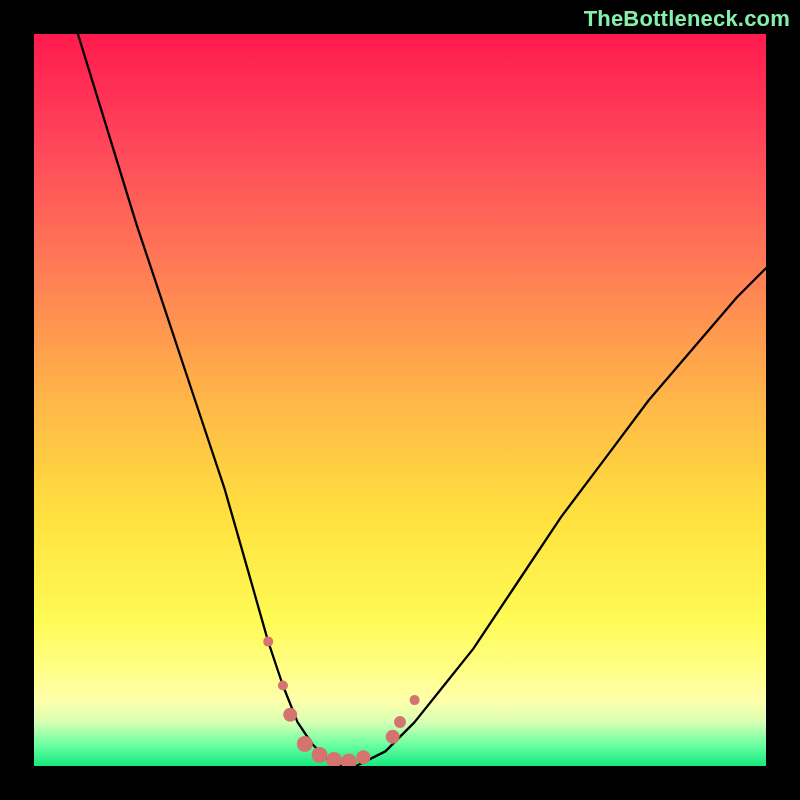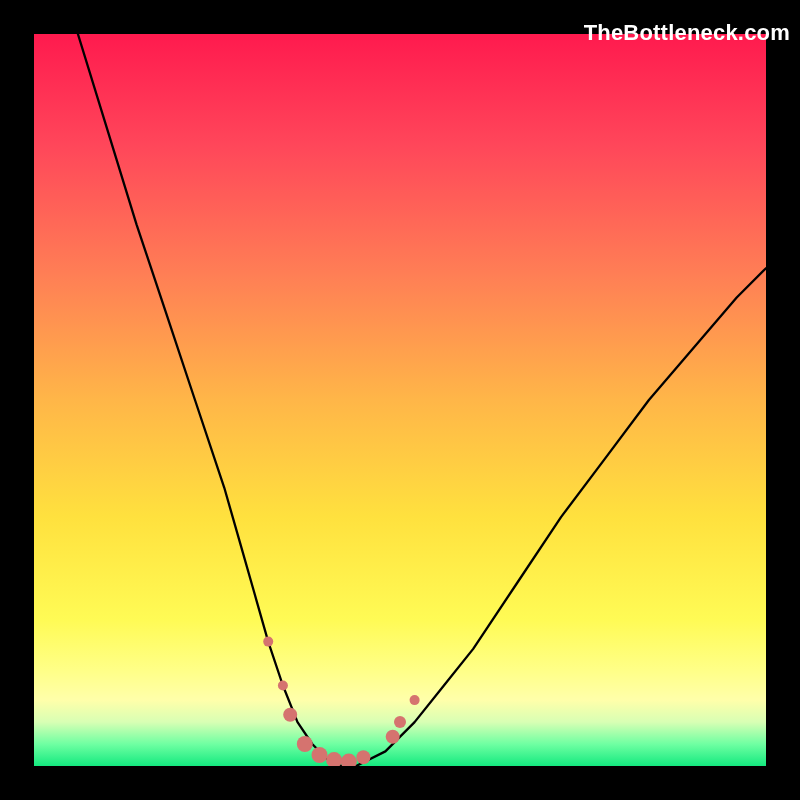--- a/index.html
+++ b/index.html
@@ -54,23 +54,22 @@
     left: 0;
     width: 732px;
     height: 732px;
   }
   .watermark {
     position: absolute;
     top: 6px;
     right: 10px;
     font-size: 22px;
     font-weight: 600;
-    color: #ffffff;
+    color: #86efac;
     letter-spacing: 0.2px;
-    margin-top: 14px;
   }
 </style>
 </head>
 <body>
 
 <div class="frame">
   <div class="plot-area">
     <div class="gradient"></div>
     <svg class="curve" viewBox="0 0 732 732" preserveAspectRatio="none">
       <g id="curve-group">

